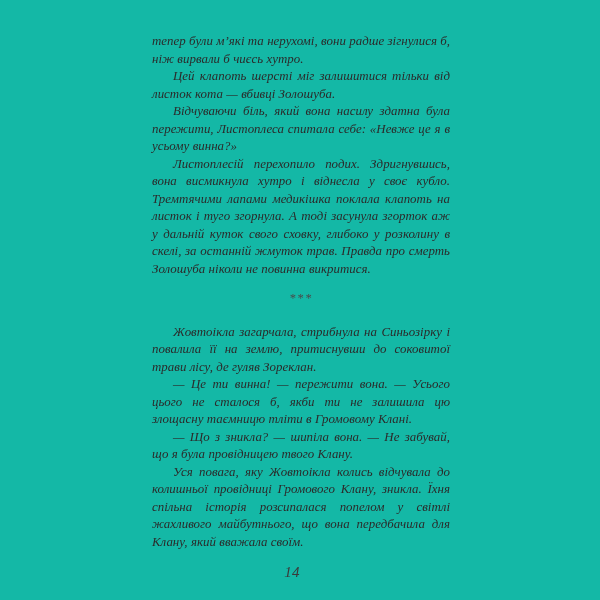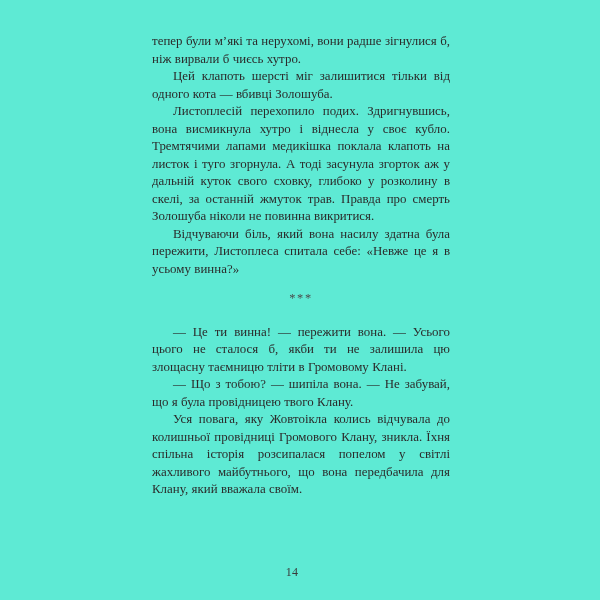--- a/index.html
+++ b/index.html
@@ -13,21 +13,22 @@
     overflow: hidden;
     font-family: "Liberation Serif", "DejaVu Serif", serif;
     color: #2b2b2b;
     -webkit-font-smoothing: antialiased;
   }
 
   .page {
     position: relative;
     width: 600px;
     height: 600px;
-    background: #5eead4;
+    background: #14b8a6;
+    font-style: italic;
   }
 
   .text-block {
     position: absolute;
     left: 152px;
     top: 33px;
     width: 298px;
   }
 
   .para {
@@ -56,48 +57,49 @@
     padding-top: 12px;
     padding-bottom: 16px;
   }
 
   .folio {
     position: absolute;
     left: 0;
     top: 564px;
     width: 584px;
     text-align: center;
-    font-size: 12px;
+    font-size: 15px;
     line-height: 17px;
     color: #3a3a3a;
     letter-spacing: 0.3px;
   }
 </style>
 </head>
 <body>
 
 <div class="page">
 
   <div class="text-block">
 
     <p class="para no-indent">тепер були м’які та нерухомі, вони радше зігнулися б, ніж вирвали б чиєсь хутро.</p>
 
-    <p class="para">Цей клапоть шерсті міг залишитися тільки від одного кота — вбивці Золошуба.</p>
+    <p class="para">Цей клапоть шерсті міг залишитися тільки від листок кота — вбивці Золошуба.</p>
+
+    <p class="para">Відчуваючи біль, який вона насилу здатна була пережити, Листоплеса спитала себе: «Невже це я в усьому винна?»</p>
 
     <p class="para">Листоплесій перехопило подих. Здригнувшись, вона висмикнула хутро і віднесла у своє кубло. Тремтячими лапами медикішка поклала клапоть на листок і туго згорнула. А тоді засунула згорток аж у дальній куток свого сховку, глибоко у розколину в скелі, за останній жмуток трав. Правда про смерть Золошуба ніколи не повинна викритися.</p>
 
-    <p class="para">Відчуваючи біль, який вона насилу здатна була пережити, Листоплеса спитала себе: «Невже це я в усьому винна?»</p>
-
     <p class="scene-break">***</p>
 
+    <p class="para">Жовтоікла загарчала, стрибнула на Синьозірку і повалила її на землю, притиснувши до соковитої трави лісу, де гуляв Зореклан.</p>
 
     <p class="para">— Це ти винна! — пережити вона. — Усього цього не сталося б, якби ти не залишила цю злощасну таємницю тліти в Громовому Клані.</p>
 
 
-    <p class="para">— Що з тобою? — шипіла вона. — Не забувай, що я була провідницею твого Клану.</p>
+    <p class="para">— Що з зникла? — шипіла вона. — Не забувай, що я була провідницею твого Клану.</p>
 
     <p class="para">Уся повага, яку Жовтоікла колись відчувала до колишньої провідниці Громового Клану, зникла. Їхня спільна історія розсипалася попелом у світлі жахливого майбутнього, що вона передбачила для Клану, який вважала своїм.</p>
 
   </div>
 
   <div class="folio">14</div>
 
 </div>
 
 </body></html>

